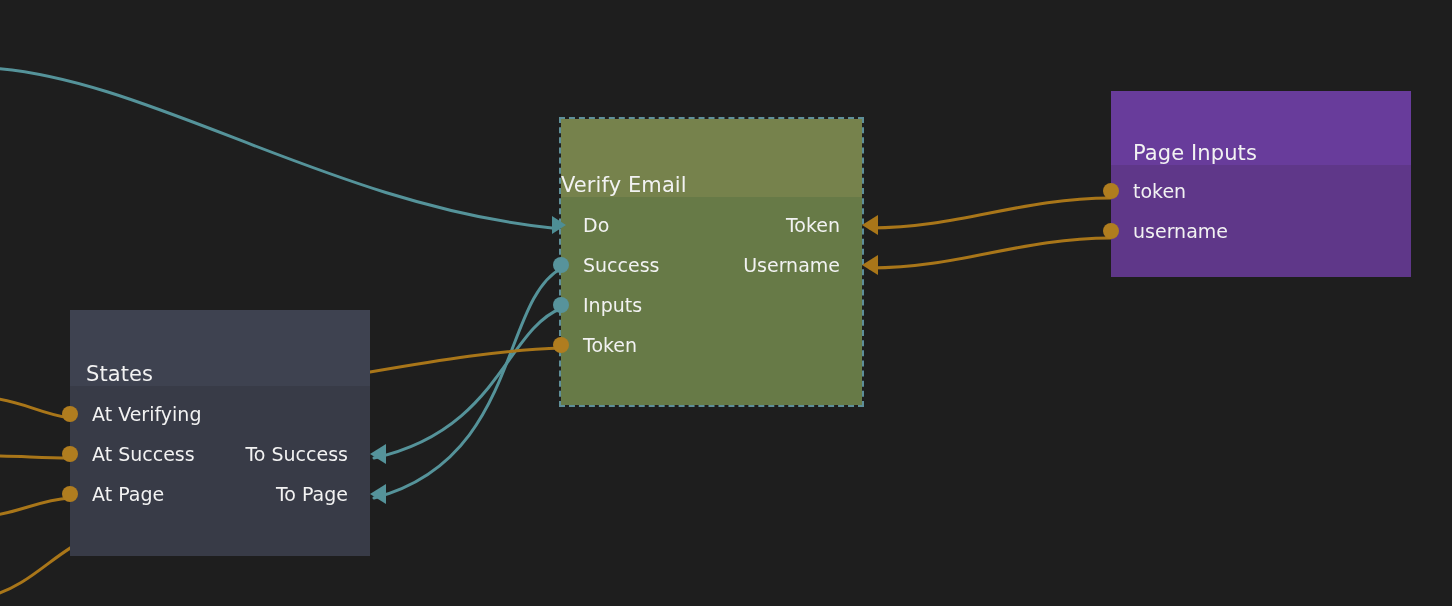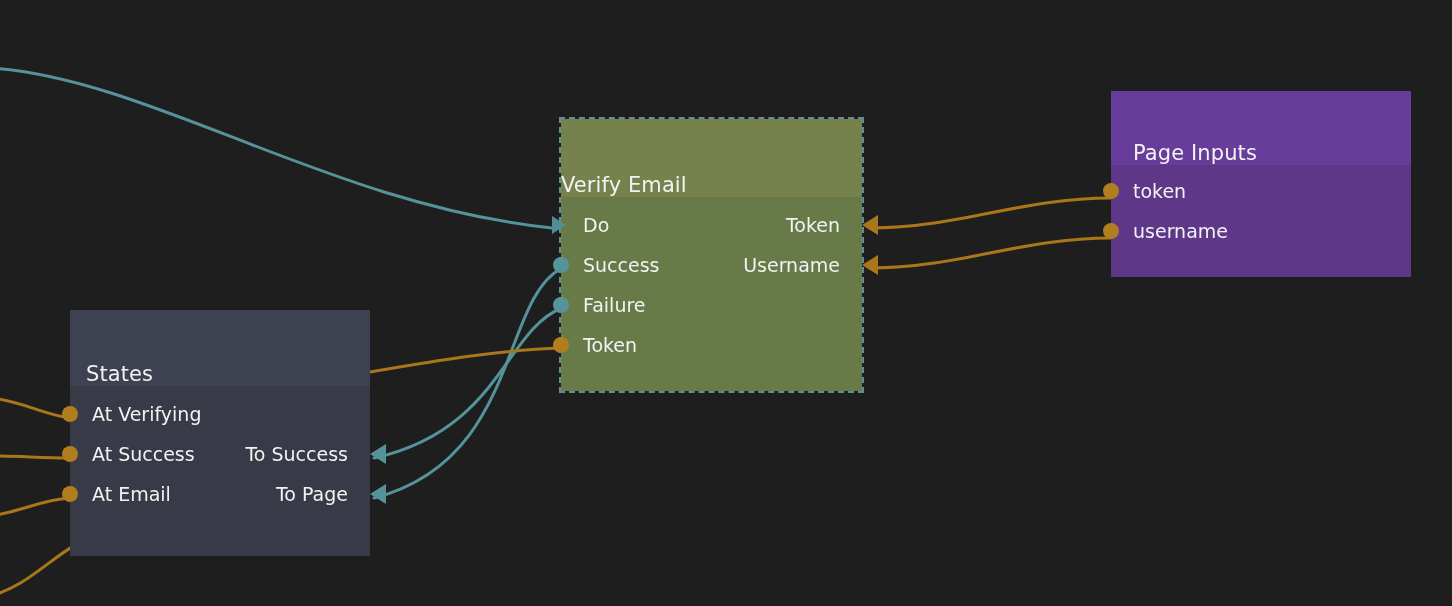--- a/index.html
+++ b/index.html
@@ -124,21 +124,21 @@
     outline: 2px dashed #5e8f99;
     outline-offset: 0px;
   }
   #node-verify-email .node-header {
     height: 78px;
     background: #76824c;
   }
   #node-verify-email .node-body {
     background: #677a47;
     padding-top: 8px;
-    padding-bottom: 26px;
+    padding-bottom: 40px;
   }
 
   
   #node-states {
     left: 70px;
     top: 310px;
     width: 300px;
   }
   #node-states .node-header {
     height: 76px;
@@ -205,21 +205,21 @@
       <div class="port-row">
         <span class="port-dot in teal"></span>
         <span class="port-label left">Success</span>
         <span class="port-spacer"></span>
         <span class="port-label right">Username</span>
         <span class="port-arrow out-left-orange"></span>
       </div>
 
       <div class="port-row">
         <span class="port-dot in teal"></span>
-        <span class="port-label left">Failure</span>
+        <span class="port-label left">Inputs</span>
       </div>
 
       <div class="port-row">
         <span class="port-dot in orange"></span>
         <span class="port-label left">Token</span>
       </div>
 
     </div>
   </div>
 
@@ -237,21 +237,21 @@
       <div class="port-row">
         <span class="port-dot in orange"></span>
         <span class="port-label left">At Success</span>
         <span class="port-spacer"></span>
         <span class="port-label right">To Success</span>
         <span class="port-arrow out-left-teal"></span>
       </div>
 
       <div class="port-row">
         <span class="port-dot in orange"></span>
-        <span class="port-label left">At Email</span>
+        <span class="port-label left">At Page</span>
         <span class="port-spacer"></span>
         <span class="port-label right">To Page</span>
         <span class="port-arrow out-left-teal"></span>
       </div>
 
     </div>
   </div>
 
   <div class="node" id="node-page-inputs">
     <div class="node-header">

